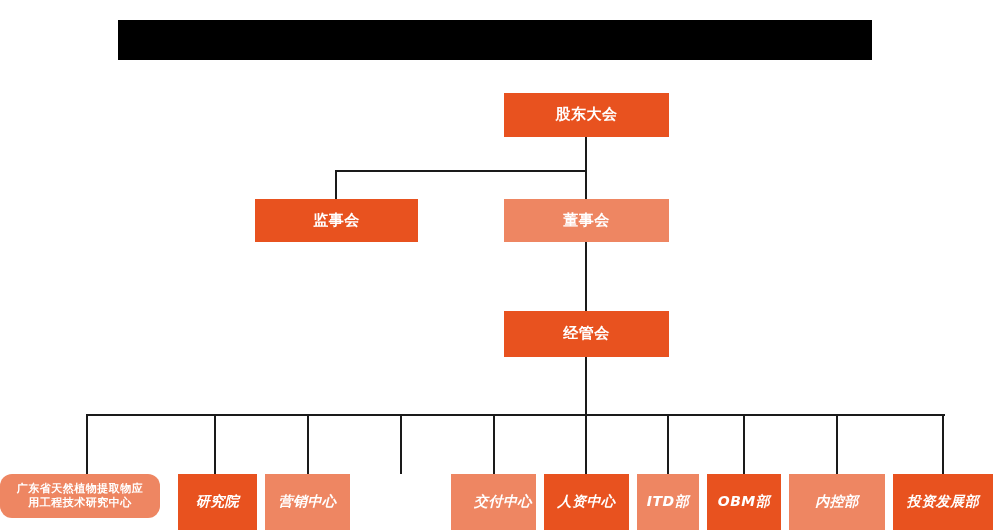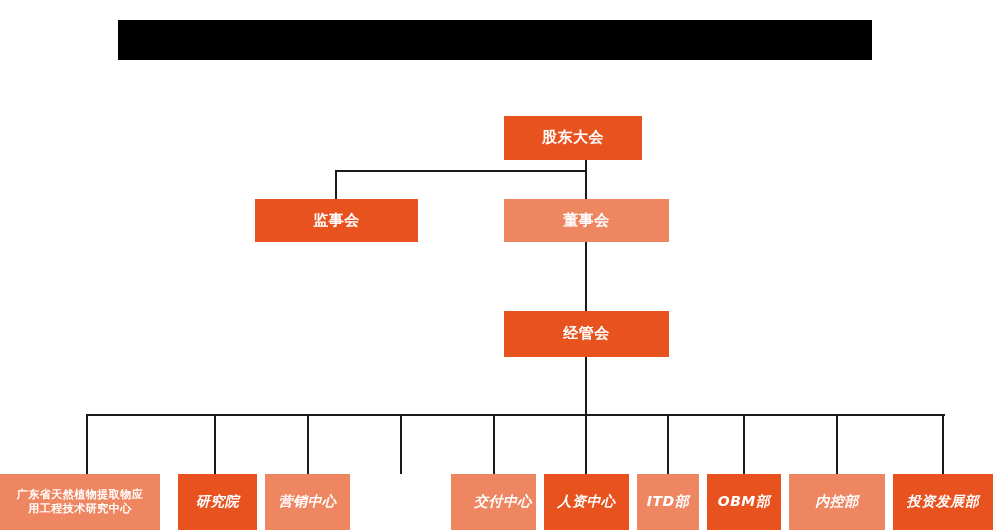--- a/index.html
+++ b/index.html
@@ -88,29 +88,29 @@
   <div class="line-v" style="left:214px; top:414px; height:60px;"></div>
   <div class="line-v" style="left:307px; top:414px; height:60px;"></div>
   <div class="line-v" style="left:400px; top:414px; height:60px;"></div>
   <div class="line-v" style="left:493px; top:414px; height:60px;"></div>
   <div class="line-v" style="left:585px; top:414px; height:60px;"></div>
   <div class="line-v" style="left:667px; top:414px; height:60px;"></div>
   <div class="line-v" style="left:743px; top:414px; height:60px;"></div>
   <div class="line-v" style="left:836px; top:414px; height:60px;"></div>
   <div class="line-v" style="left:942px; top:414px; height:60px;"></div>
 
-  <div class="node node-dark node-l1" style="left:504px; top:93px; width:138px; height:44px;margin-top:23px;">股东大会</div>
+  <div class="node node-dark node-l1" style="left:504px; top:93px; width:165px; height:44px;">股东大会</div>
 
   <div class="node node-dark node-l2" style="left:255px; top:199px; width:163px; height:43px;">监事会</div>
 
   <div class="node node-light node-l2" style="left:504px; top:199px; width:165px; height:43px;">董事会</div>
 
   <div class="node node-dark node-l3" style="left:504px; top:311px; width:165px; height:46px;">经管会</div>
 
-  <div class="node node-light node-leaf-small" style="left:0px; top:474px; width:160px; height:56px;">
+  <div class="node node-light node-leaf-small" style="left:0px; top:474px; width:160px; height:44px;border-radius:12px;">
     <span>
       <span>广东省天然植物提取物应</span><br>
       <span>用工程技术研究中心</span>
     </span>
   </div>
 
   <div class="node node-dark node-leaf" style="left:178px; top:474px; width:79px; height:56px;">研究院</div>
 
   <div class="node node-light node-leaf" style="left:265px; top:474px; width:85px; height:56px;">营销中心</div>
 

